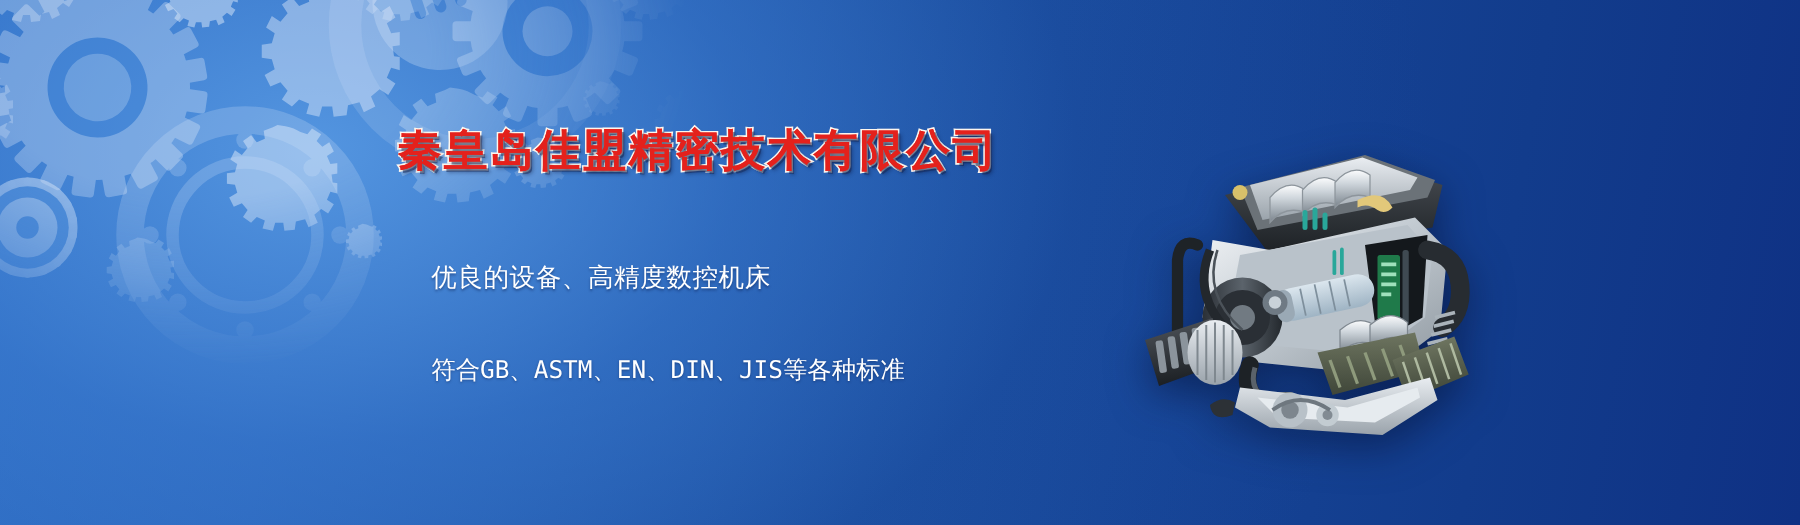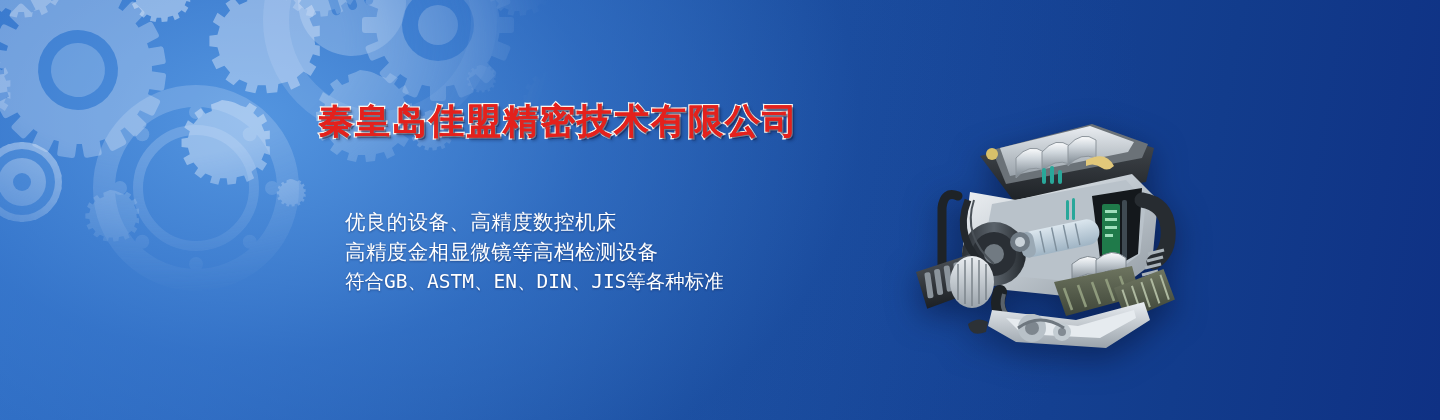--- a/index.html
+++ b/index.html
@@ -35,21 +35,21 @@
   }
   .title-ink{
     position:absolute;left:318px;top:99px;
     font-size:35px;font-weight:bold;letter-spacing:2px;
     color:#e4211c;white-space:nowrap;line-height:44px;
   }
 
   
   .lines{
     position:absolute;left:345px;top:207px;
-    display:flex;flex-direction:column;
+    display:flex;flex-direction:column;gap:44px;
   }
   .line{
     font-size:20.5px;color:#ffffff;line-height:30px;white-space:nowrap;
     letter-spacing:.4px;
     text-shadow:0 1px 2px rgba(8,25,70,.45);
   }
   .line.mono{font-family:"DejaVu Sans Mono","Liberation Mono",monospace;font-size:19.5px;letter-spacing:0;}
 
   
   .engine{
@@ -216,21 +216,20 @@
         <use href="#g12" x="-52" y="-52" width="104" height="104" transform="translate(700,60) scale(.34)" opacity=".18"></use>
       </g>
     </svg>
   </div>
 
   <div class="title">秦皇岛佳盟精密技术有限公司</div>
   <div class="title-ink">秦皇岛佳盟精密技术有限公司</div>
 
   <div class="lines">
     <div class="line">优良的设备、高精度数控机床</div>
-    <div class="line">高精度金相显微镜等高档检测设备</div>
     <div class="line mono">符合GB、ASTM、EN、DIN、JIS等各种标准</div>
   </div>
 
   <div class="engine">
     <svg viewBox="0 0 292 262" xmlns="http://www.w3.org/2000/svg" aria-hidden="true">
       <defs>
         <linearGradient id="steel" x1="0" y1="0" x2="1" y2="1">
           <stop offset="0" stop-color="#f4f6f8"></stop>
             <stop offset=".45" stop-color="#c3cbd2"></stop>
           <stop offset="1" stop-color="#8e979f"></stop>

